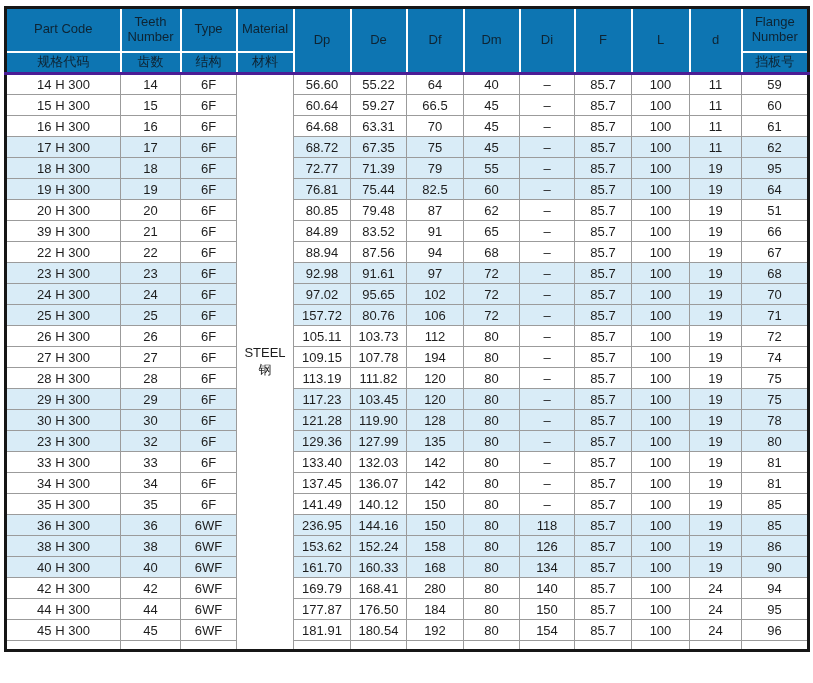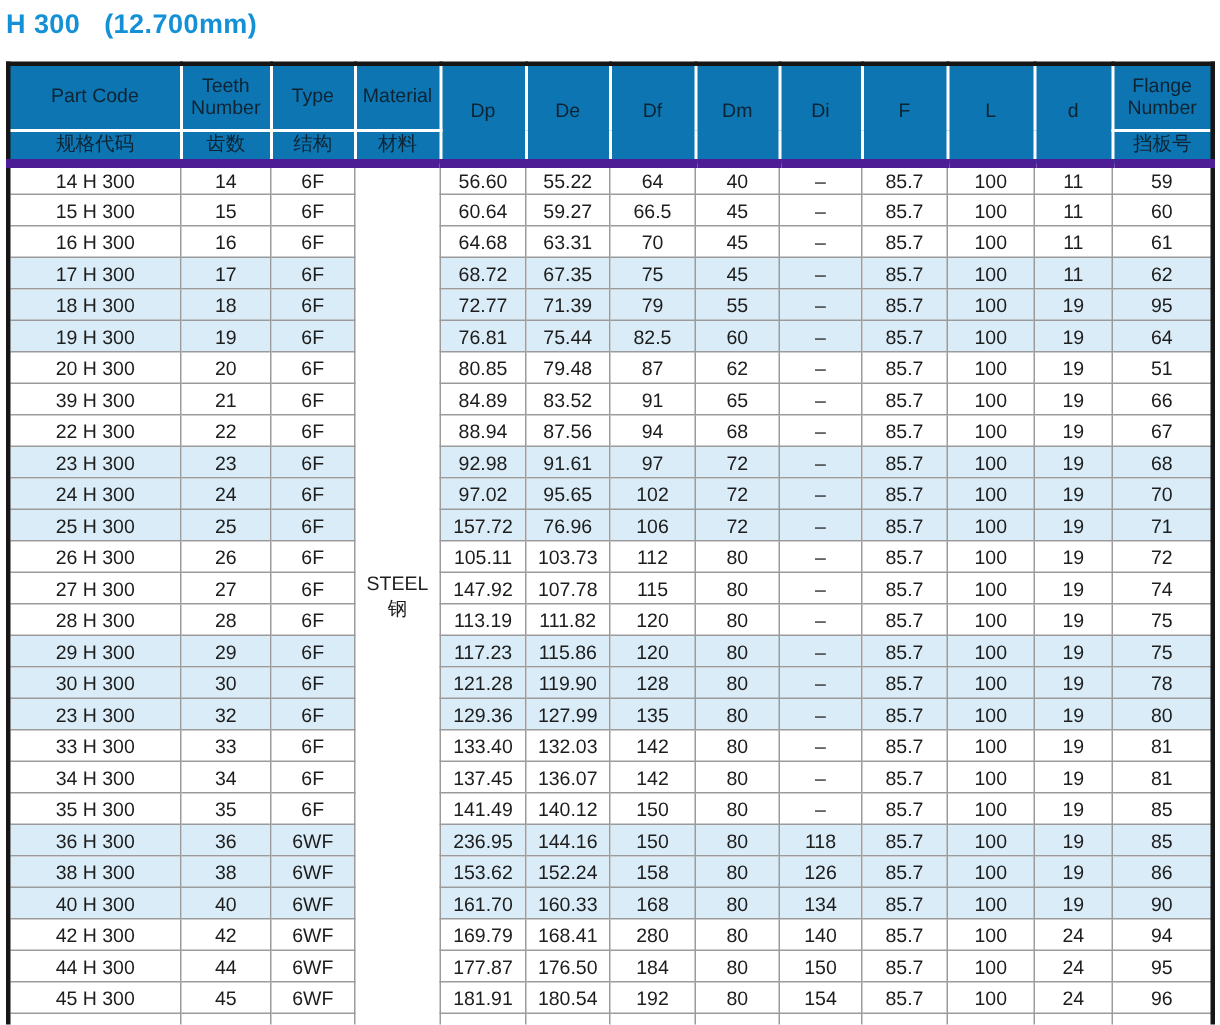--- a/index.html
+++ b/index.html
@@ -30,21 +30,21 @@
     font-weight: normal;
     font-size: 13px;
     line-height: 1.15;
     border: 2px solid #ffffff;
     text-align: center;
     vertical-align: middle;
     padding: 0 2px;
   }
   thead tr.h-en th { height: 44px; }
   thead tr.h-zh th { height: 22px; }
-  thead th.hbot { border-bottom: 6px solid #4c1d95; }
+  thead th.hbot { border-bottom: 3px solid #4c1d95; }
   tbody td {
     border: 1px solid #9b9b9b;
     font-size: 13px;
     color: #1d1d1d;
     text-align: center;
     vertical-align: middle;
     height: 21px;
     white-space: nowrap;
     overflow: hidden;
     background: #ffffff;
@@ -57,21 +57,20 @@
     border-bottom: none;
     font-size: 13px;
     line-height: 1.3;
   }
   tbody tr.clip td { height: 10px; }
 </style>
 </head>
 <body>
 
 <div class="page">
-  <div class="title">H 300   (12.700mm)</div>
 
   <table class="spec">
     <colgroup>
       <col style="width:115px">
         <col style="width:60px">
         <col style="width:56px">
         <col style="width:57px">
       <col style="width:57px">
         <col style="width:56px">
         <col style="width:57px">
@@ -263,21 +262,21 @@
           <td>85.7</td>
           <td>100</td>
           <td>19</td>
           <td>70</td>
         </tr>
         <tr class="alt">
           <td>25 H 300</td>
           <td>25</td>
           <td>6F</td>
           <td>157.72</td>
-          <td>76.96</td>
+          <td>80.76</td>
           <td>106</td>
           <td>72</td>
           <td>–</td>
           <td>85.7</td>
           <td>100</td>
           <td>19</td>
           <td>71</td>
         </tr>
         <tr>
           <td>26 H 300</td>
@@ -290,23 +289,23 @@
           <td>–</td>
           <td>85.7</td>
           <td>100</td>
           <td>19</td>
           <td>72</td>
         </tr>
         <tr>
           <td>27 H 300</td>
           <td>27</td>
           <td>6F</td>
-          <td>147.92</td>
+          <td>109.15</td>
           <td>107.78</td>
-          <td>115</td>
+          <td>194</td>
           <td>80</td>
           <td>–</td>
           <td>85.7</td>
           <td>100</td>
           <td>19</td>
           <td>74</td>
         </tr>
         <tr>
           <td>28 H 300</td>
           <td>28</td>
@@ -319,21 +318,21 @@
           <td>85.7</td>
           <td>100</td>
           <td>19</td>
           <td>75</td>
         </tr>
         <tr class="alt">
           <td>29 H 300</td>
           <td>29</td>
           <td>6F</td>
           <td>117.23</td>
-          <td>115.86</td>
+          <td>103.45</td>
           <td>120</td>
           <td>80</td>
           <td>–</td>
           <td>85.7</td>
           <td>100</td>
           <td>19</td>
           <td>75</td>
         </tr>
         <tr class="alt">
           <td>30 H 300</td>

